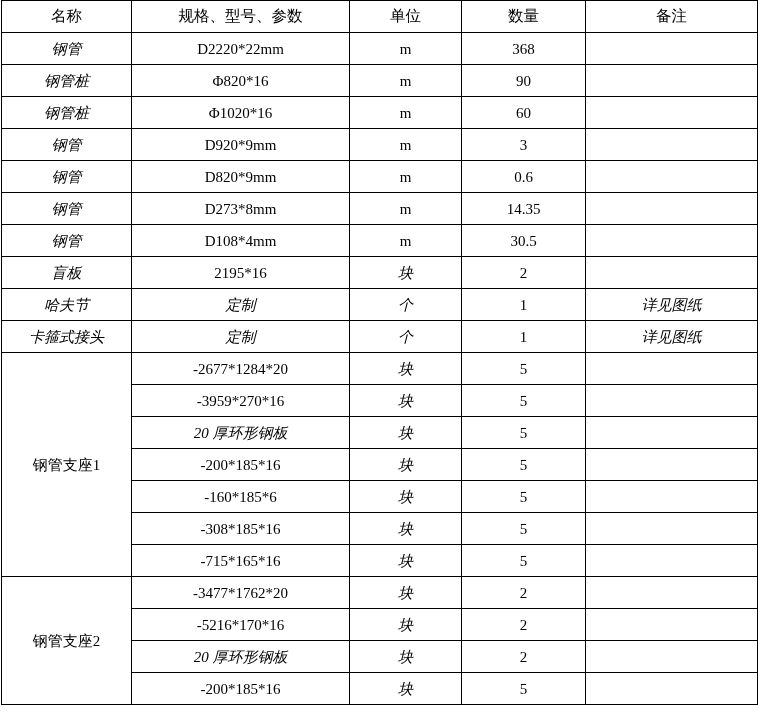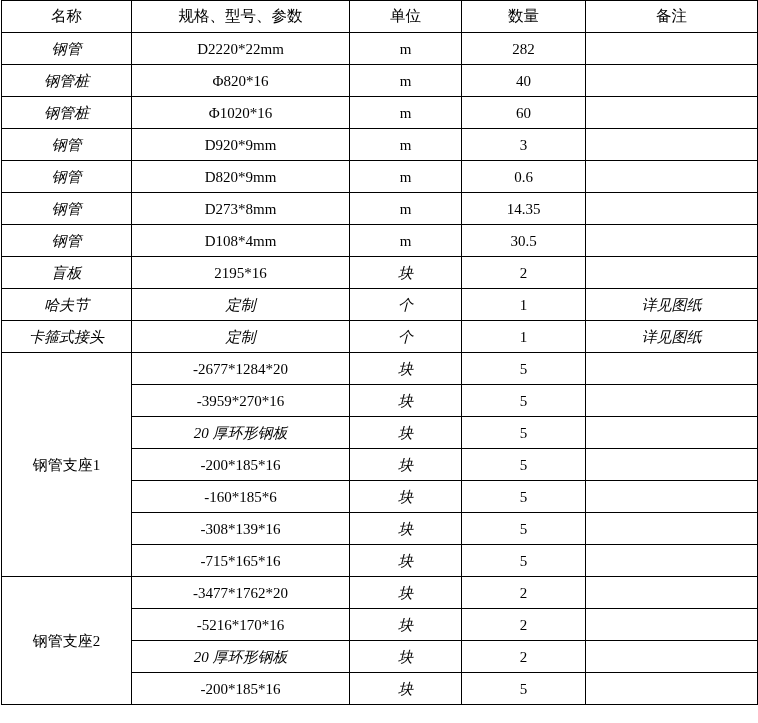--- a/index.html
+++ b/index.html
@@ -88,28 +88,28 @@
         <th class="hdr">数量</th>
         <th class="hdr">备注</th>
       </tr>
     </thead>
     <tbody>
 
       <tr>
         <td class="cn">钢管</td>
         <td class="num">D2220*22mm</td>
         <td class="num">m</td>
-        <td class="num">282</td>
+        <td class="num">368</td>
         <td class="cn"></td>
       </tr>
       <tr>
         <td class="cn">钢管桩</td>
         <td class="num">Φ820*16</td>
         <td class="num">m</td>
-        <td class="num">40</td>
+        <td class="num">90</td>
         <td class="cn"></td>
       </tr>
       <tr>
         <td class="cn">钢管桩</td>
         <td class="num">Φ1020*16</td>
         <td class="num">m</td>
         <td class="num">60</td>
         <td class="cn"></td>
       </tr>
       <tr>
@@ -187,21 +187,21 @@
         <td class="num">5</td>
         <td class="cn"></td>
       </tr>
       <tr>
         <td class="num">-160*185*6</td>
         <td class="cn">块</td>
         <td class="num">5</td>
         <td class="cn"></td>
       </tr>
       <tr>
-        <td class="num">-308*139*16</td>
+        <td class="num">-308*185*16</td>
         <td class="cn">块</td>
         <td class="num">5</td>
         <td class="cn"></td>
       </tr>
       <tr>
         <td class="num">-715*165*16</td>
         <td class="cn">块</td>
         <td class="num">5</td>
         <td class="cn"></td>
       </tr>

